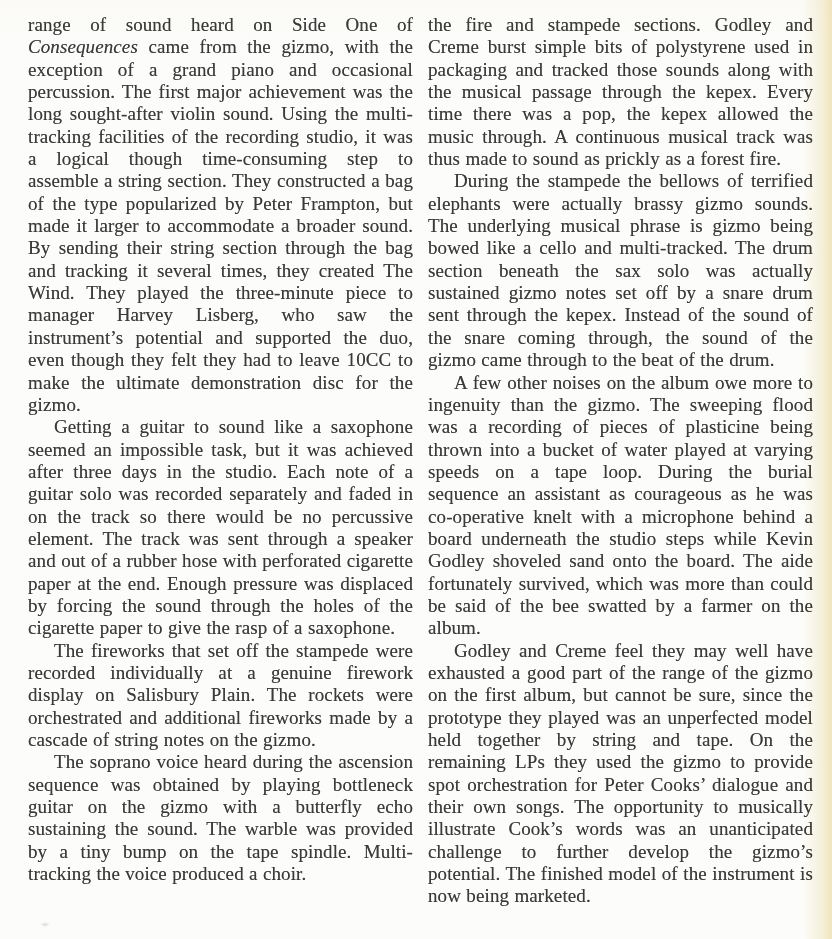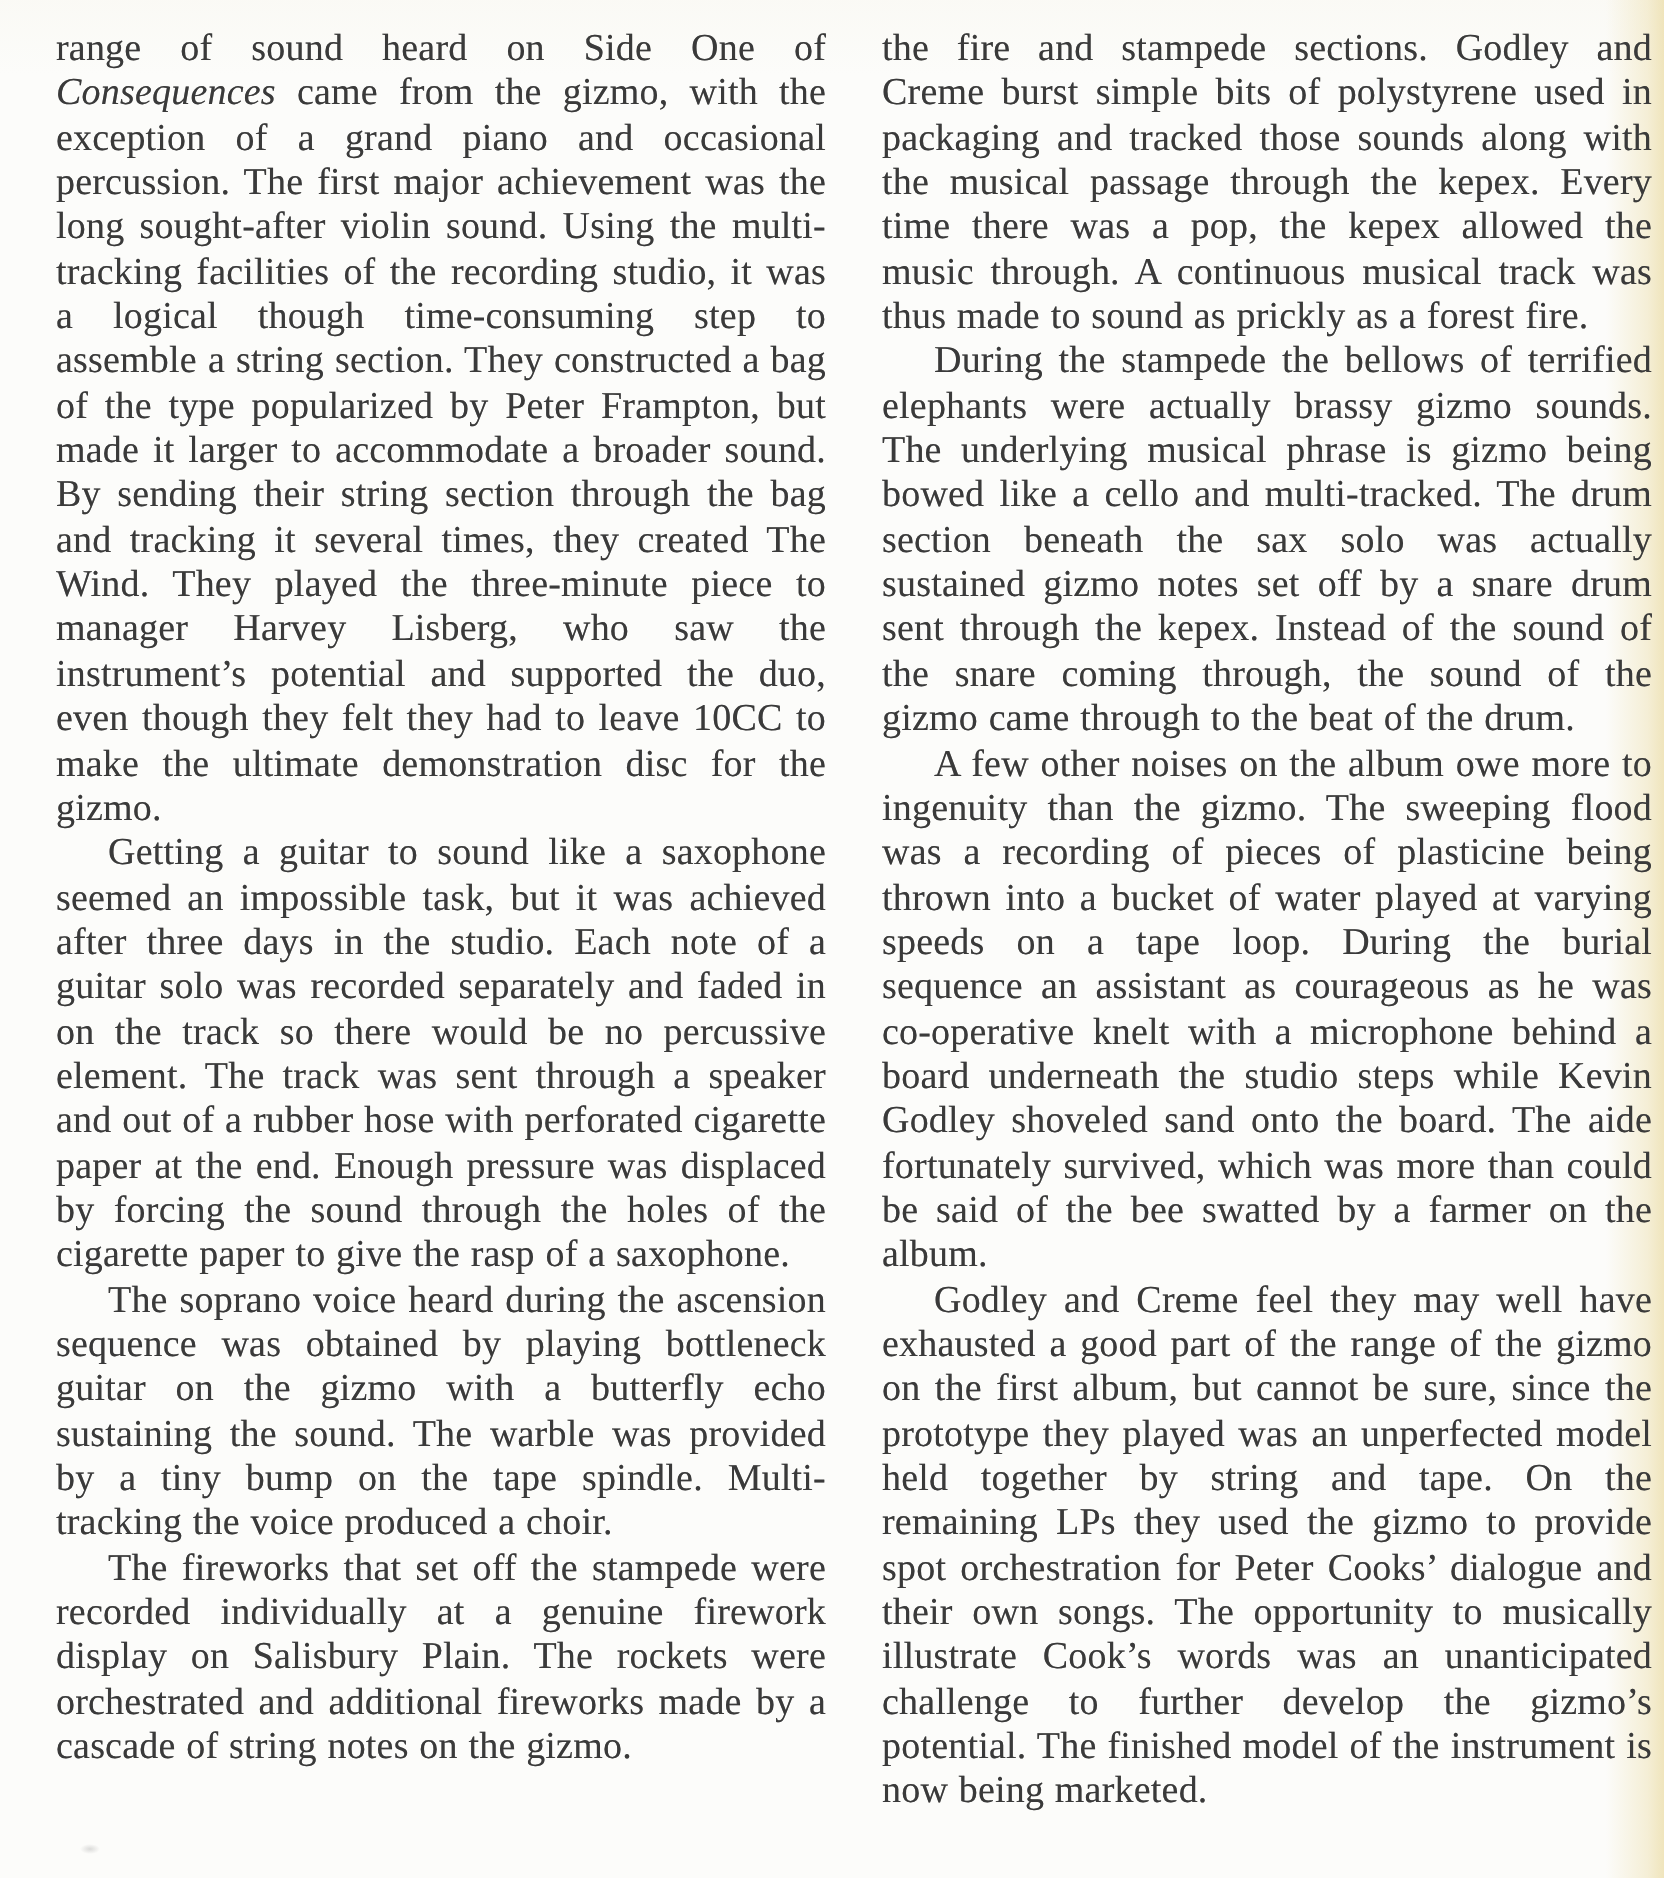--- a/index.html
+++ b/index.html
@@ -31,21 +31,21 @@
     left: 40px;
     top: 922px;
     width: 10px;
     height: 5px;
     background: radial-gradient(ellipse at center, rgba(140,140,140,0.30), rgba(140,140,140,0) 70%);
     pointer-events: none;
   }
   .page {
     display: flex;
     padding: 14px 15px 0 28px;
-    gap: 28px;
+    gap: 15px;
   }
   .column {
     width: 385px;
     flex: 0 0 385px;
   }
   .column p {
     margin: 0;
     font-size: 19px;
     line-height: 22.35px;
     text-align: justify;
@@ -62,22 +62,22 @@
   }
 </style>
 </head>
 <body>
 
 <div class="page">
 
   <div class="column">
     <p class="no-indent"><span>range of sound heard on Side One of </span><i>Consequences</i><span> came from the gizmo, with the exception of a grand piano and occasional percussion. The first major achievement was the long sought-after violin sound. Using the multi-tracking facilities of the recording studio, it was a logical though time-consuming step to assemble a string section. They constructed a bag of the type popularized by Peter Frampton, but made it larger to accommodate a broader sound. By sending their string section through the bag and tracking it several times, they created The Wind. They played the three-minute piece to manager Harvey Lisberg, who saw the instrument’s potential and supported the duo, even though they felt they had to leave 10CC to make the ultimate demonstration disc for the gizmo.</span></p>
     <p>Getting a guitar to sound like a saxophone seemed an impossible task, but it was achieved after three days in the studio. Each note of a guitar solo was recorded separately and faded in on the track so there would be no percussive element. The track was sent through a speaker and out of a rubber hose with perforated cigarette paper at the end. Enough pressure was displaced by forcing the sound through the holes of the cigarette paper to give the rasp of a saxophone.</p>
+    <p>The fireworks that set off the stampede were recorded individually at a genuine firework display on Salisbury Plain. The rockets were orchestrated and additional fireworks made by a cascade of string notes on the gizmo.</p>
     <p>The soprano voice heard during the ascension sequence was obtained by playing bottleneck guitar on the gizmo with a butterfly echo sustaining the sound. The warble was provided by a tiny bump on the tape spindle. Multi-tracking the voice produced a choir.</p>
-    <p>The fireworks that set off the stampede were recorded individually at a genuine firework display on Salisbury Plain. The rockets were orchestrated and additional fireworks made by a cascade of string notes on the gizmo.</p>
   </div>
 
   <div class="column">
     <p class="no-indent">the fire and stampede sections. Godley and Creme burst simple bits of polystyrene used in packaging and tracked those sounds along with the musical passage through the kepex. Every time there was a pop, the kepex allowed the music through. A continuous musical track was thus made to sound as prickly as a forest fire.</p>
     <p>During the stampede the bellows of terrified elephants were actually brassy gizmo sounds. The underlying musical phrase is gizmo being bowed like a cello and multi-tracked. The drum section beneath the sax solo was actually sustained gizmo notes set off by a snare drum sent through the kepex. Instead of the sound of the snare coming through, the sound of the gizmo came through to the beat of the drum.</p>
     <p>A few other noises on the album owe more to ingenuity than the gizmo. The sweeping flood was a recording of pieces of plasticine being thrown into a bucket of water played at varying speeds on a tape loop. During the burial sequence an assistant as courageous as he was co-operative knelt with a microphone behind a board underneath the studio steps while Kevin Godley shoveled sand onto the board. The aide fortunately survived, which was more than could be said of the bee swatted by a farmer on the album.</p>
     <p>Godley and Creme feel they may well have exhausted a good part of the range of the gizmo on the first album, but cannot be sure, since the prototype they played was an unperfected model held together by string and tape. On the remaining LPs they used the gizmo to provide spot orchestration for Peter Cooks’ dialogue and their own songs. The opportunity to musically illustrate Cook’s words was an unanticipated challenge to further develop the gizmo’s potential. The finished model of the instrument is now being marketed.</p>
   </div>
 
 </div>

